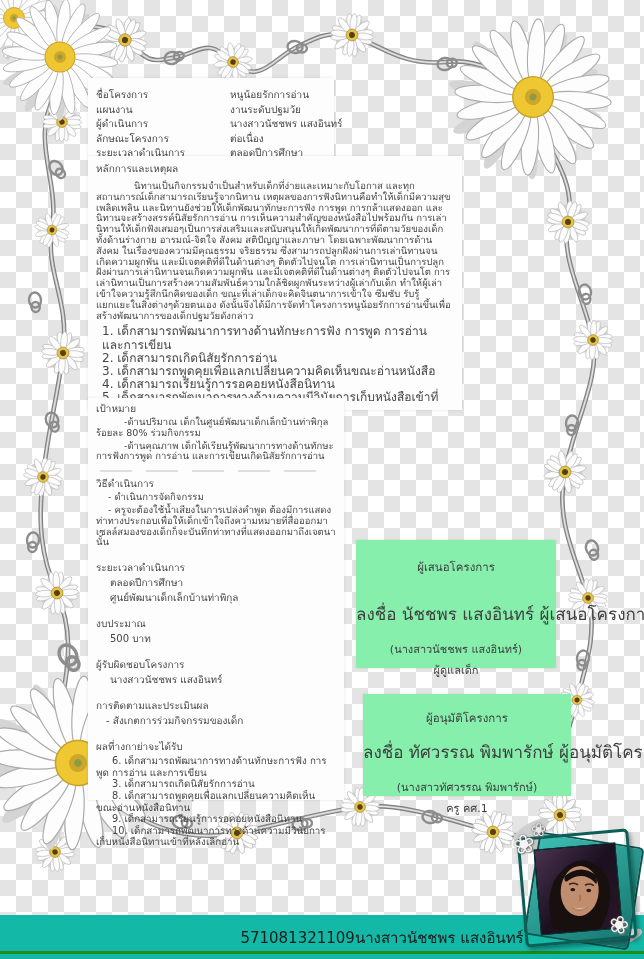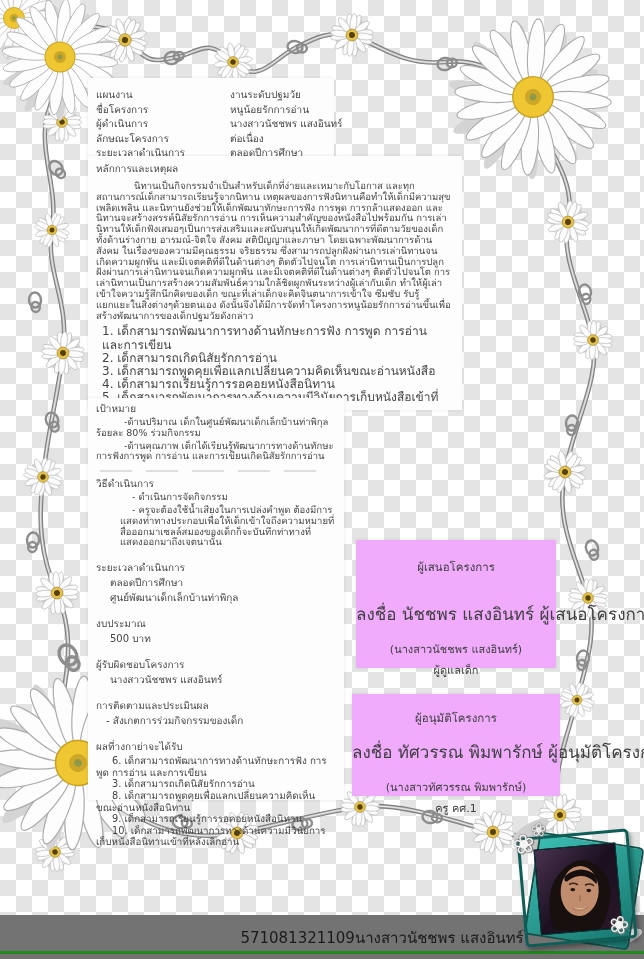--- a/index.html
+++ b/index.html
@@ -21,41 +21,41 @@
   
   .sheet{position:absolute;background:#fdfdfd;z-index:2;box-shadow:0 0 3px rgba(0,0,0,0.10);color:#454545;}
   #box-header{left:88px;top:78px;width:246px;height:80px;padding:10px 0 0 8px;box-sizing:border-box;}
   .hrow{font-size:10px;line-height:14.6px;white-space:nowrap;}
   .hlabel{display:inline-block;width:134px;}
   #box-main{left:88px;top:156px;width:374px;height:254px;padding:7px 10px 0 8px;box-sizing:border-box;}
   .sec-title{font-size:10px;line-height:12px;color:#474747;}
   .para{margin:6px 0 0 0;font-size:9.5px;line-height:10.8px;text-align:left;}
   .ind38{text-indent:38px;}
   .ind28{text-indent:28px;}
-  .ind12{text-indent:12px;margin-left:24px;}
+  .ind12{text-indent:12px;}
   .olist{margin-top:4px;}
   .oli{font-size:12px;line-height:13.2px;padding-left:6px;}
   #box-left{left:88px;top:398px;width:256px;height:402px;padding:5px 8px 0 8px;box-sizing:border-box;}
   .val{font-size:10px;line-height:12px;padding-left:14px;margin-top:3px;}
   .gap2{margin-top:14px;}
   .dash-divider{height:2px;margin:8px 0 6px 4px;width:228px;
     background:repeating-linear-gradient(90deg,#dedede 0 32px,transparent 32px 46px);}
   .exli{font-size:9.8px;line-height:11.6px;text-indent:16px;}
   
-  .sigblock{position:absolute;z-index:2;background:#f0abfc;text-align:center;color:#3f3f3f;box-shadow:0 0 3px rgba(0,0,0,0.10);}
+  .sigblock{position:absolute;z-index:2;background:#86efac;text-align:center;color:#3f3f3f;box-shadow:0 0 3px rgba(0,0,0,0.10);}
   #sig-proposer{left:356px;top:540px;width:200px;height:128px;}
-  #sig-approver{left:352px;top:694px;width:208px;height:102px;}
+  #sig-approver{left:363px;top:694px;width:208px;height:102px;}
   .sig-title{font-size:11.5px;margin-top:18px;}
   #sig-approver .sig-title{margin-top:15px;}
   .sig-line{font-size:17px;margin-top:24px;white-space:nowrap;}
   #sig-approver .sig-line{margin-top:11px;}
   .sig-name{font-size:11px;margin-top:13px;white-space:nowrap;}
   .sig-pos{font-size:11px;margin-top:3px;}
   
-  #caption-bar{position:absolute;left:0;top:915px;width:644px;height:44px;background:#737373;z-index:4;}
+  #caption-bar{position:absolute;left:0;top:915px;width:644px;height:44px;background:#14b8a6;z-index:4;}
   #caption-text{position:absolute;left:150px;right:30px;top:11px;text-align:center;font-size:15px;color:#1b1b1b;}
   #green-line{position:absolute;left:0;top:36px;width:644px;height:3px;}
   
   #photo{position:absolute;left:517px;top:827px;width:127px;height:127px;z-index:6;}
   .gpetal{position:absolute;background:#cfcfcf;border-radius:50%;}
   .gp1{left:-6px;top:-4px;width:40px;height:14px;transform:rotate(-30deg);}
   .gp2{left:2px;top:12px;width:34px;height:12px;transform:rotate(15deg);background:#c4c4c4;}
   .gp3{left:88px;top:104px;width:38px;height:13px;transform:rotate(-20deg);}
   .frame{position:absolute;border-radius:5px;box-sizing:border-box;}
   .frame.back{left:14px;top:12px;width:106px;height:104px;transform:rotate(9deg);
@@ -195,22 +195,22 @@
   <use href="#sdaisy" transform="translate(493,832) scale(1.1) rotate(5)"></use>
   <use href="#sdaisy" transform="translate(55,852) rotate(-22)"></use>
 
   <use href="#bdaisy" transform="translate(14,18) scale(0.7) rotate(30)"></use>
   <use href="#bdaisy" transform="translate(60,57) rotate(-12)"></use>
   <use href="#bdaisy" transform="translate(533,97) scale(1.35) rotate(22)"></use>
   <use href="#bdaisy" transform="translate(78,763) scale(1.5) rotate(40)"></use>
 </svg>
 
 <div class="sheet" id="box-header">
+  <div class="hrow"><span class="hlabel">ชื่อโครงการ</span><span class="hval">หนูน้อยรักการอ่าน</span></div>
   <div class="hrow"><span class="hlabel">แผนงาน</span><span class="hval">งานระดับปฐมวัย</span></div>
-  <div class="hrow"><span class="hlabel">ชื่อโครงการ</span><span class="hval">หนูน้อยรักการอ่าน</span></div>
   <div class="hrow"><span class="hlabel">ผู้ดำเนินการ</span><span class="hval">นางสาวนัชชพร แสงอินทร์</span></div>
   <div class="hrow"><span class="hlabel">ลักษณะโครงการ</span><span class="hval">ต่อเนื่อง</span></div>
   <div class="hrow"><span class="hlabel">ระยะเวลาดำเนินการ</span><span class="hval">ตลอดปีการศึกษา</span></div>
 </div>
 
 <div class="sheet" id="box-main">
   <div class="sec-title">หลักการและเหตุผล</div>
   <p class="para ind38">นิทานเป็นกิจกรรมจำเป็นสำหรับเด็กที่ง่ายและเหมาะกับโอกาส และทุกสถานการณ์เด็กสามารถเรียนรู้จากนิทาน เหตุผลของการฟังนิทานคือทำให้เด็กมีความสุขเพลิดเพลิน และนิทานยังช่วยให้เด็กพัฒนาทักษะการฟัง การพูด การกล้าแสดงออก และนิทานจะสร้างสรรค์นิสัยรักการอ่าน การเห็นความสำคัญของหนังสือไปพร้อมกัน การเล่านิทานให้เด็กฟังเสมอๆเป็นการส่งเสริมและสนับสนุนให้เกิดพัฒนาการที่ดีตามวัยของเด็ก ทั้งด้านร่างกาย อารมณ์-จิตใจ สังคม สติปัญญาและภาษา โดยเฉพาะพัฒนาการด้านสังคม ในเรื่องของความมีคุณธรรม จริยธรรม ซึ่งสามารถปลูกฝังผ่านการเล่านิทานจนเกิดความผูกพัน และมีเจตคติที่ดีในด้านต่างๆ ติดตัวไปจนโต การเล่านิทานเป็นการปลูกฝังผ่านการเล่านิทานจนเกิดความผูกพัน และมีเจตคติที่ดีในด้านต่างๆ ติดตัวไปจนโต การเล่านิทานเป็นการสร้างความสัมพันธ์ความใกล้ชิดผูกพันระหว่างผู้เล่ากับเด็ก ทำให้ผู้เล่าเข้าใจความรู้สึกนึกคิดของเด็ก ขณะที่เล่าเด็กจะคิดจินตนาการเข้าใจ ซึมซับ รับรู้แยกแยะในสิ่งต่างๆด้วยตนเอง ดังนั้นจึงได้มีการจัดทำโครงการหนูน้อยรักการอ่านขึ้นเพื่อสร้างพัฒนาการของเด็กปฐมวัยดังกล่าว</p>
   <div class="olist">
     <div class="oli">1.  เด็กสามารถพัฒนาการทางด้านทักษะการฟัง การพูด การอ่าน และการเขียน</div>

